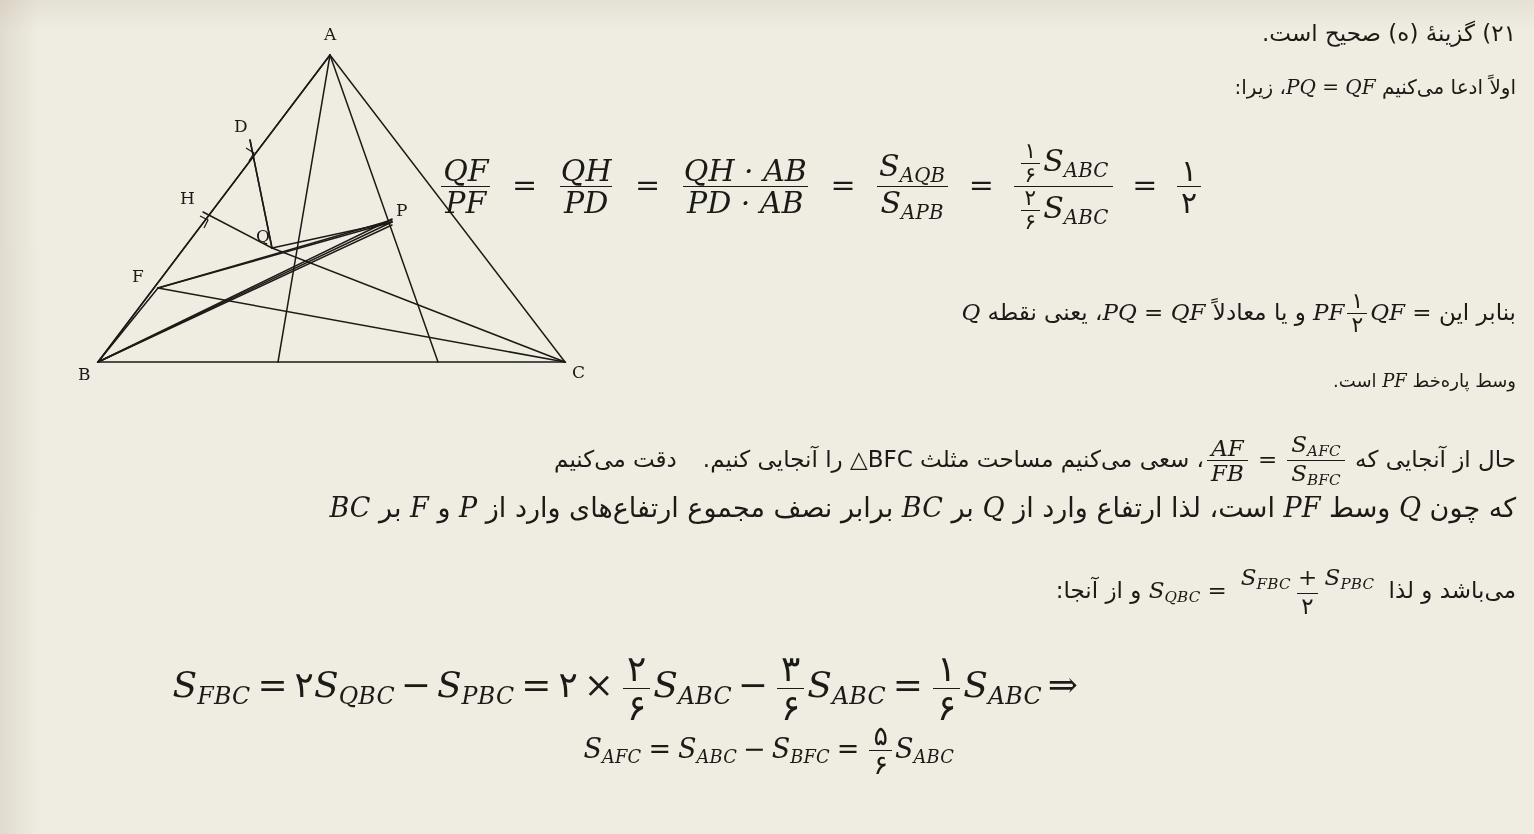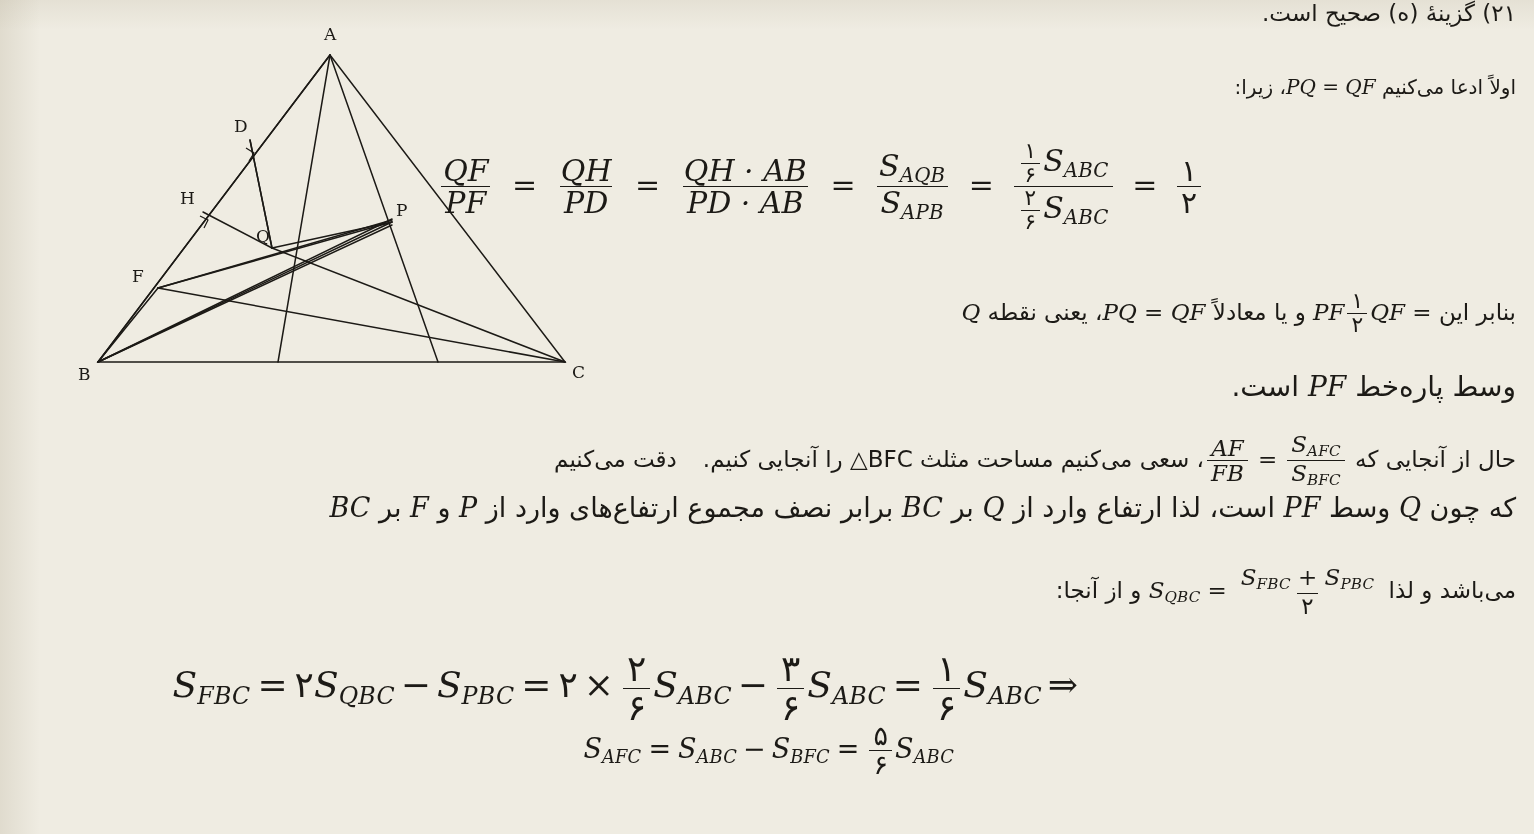--- a/index.html
+++ b/index.html
@@ -66,30 +66,30 @@
   .sub {
     font-size: 0.66em;
     vertical-align: -0.28em;
     font-style: italic;
     letter-spacing: 0.2px;
   }
   .op { margin: 0 6px; font-style: normal; }
   .eq { margin: 0 7px; font-style: normal; }
 
   
-  .t21 { top: 0; right: 18px; font-size: 23px; }
+  .t21 { top: 20px; right: 18px; font-size: 23px; }
   .t-avalan { top: 75px; right: 18px; font-size: 20px; }
   .eqbig {
     top: 140px;
     right: 330px;
     font-size: 30px;
     direction: ltr;
   }
   .t-banabar { top: 290px; right: 18px; font-size: 23px; }
-  .t-vasat { top: 370px; right: 18px; font-size: 28px; }
+  .t-vasat { top: 370px; right: 18px; font-size: 18px; }
   .t-hal { top: 432px; right: 18px; font-size: 23px; }
   .t-chon { top: 492px; right: 18px; font-size: 27px; }
   .t-mibashad { top: 565px; right: 18px; font-size: 23px; }
   .eq2 { top: 650px; right: 450px; font-size: 36px; direction: ltr; }
   .eq3 { top: 722px; right: 580px; font-size: 27px; direction: ltr; margin-left: 12px; }
 
   .figure {
     position: absolute;
     left: 40px;
     top: 20px;

